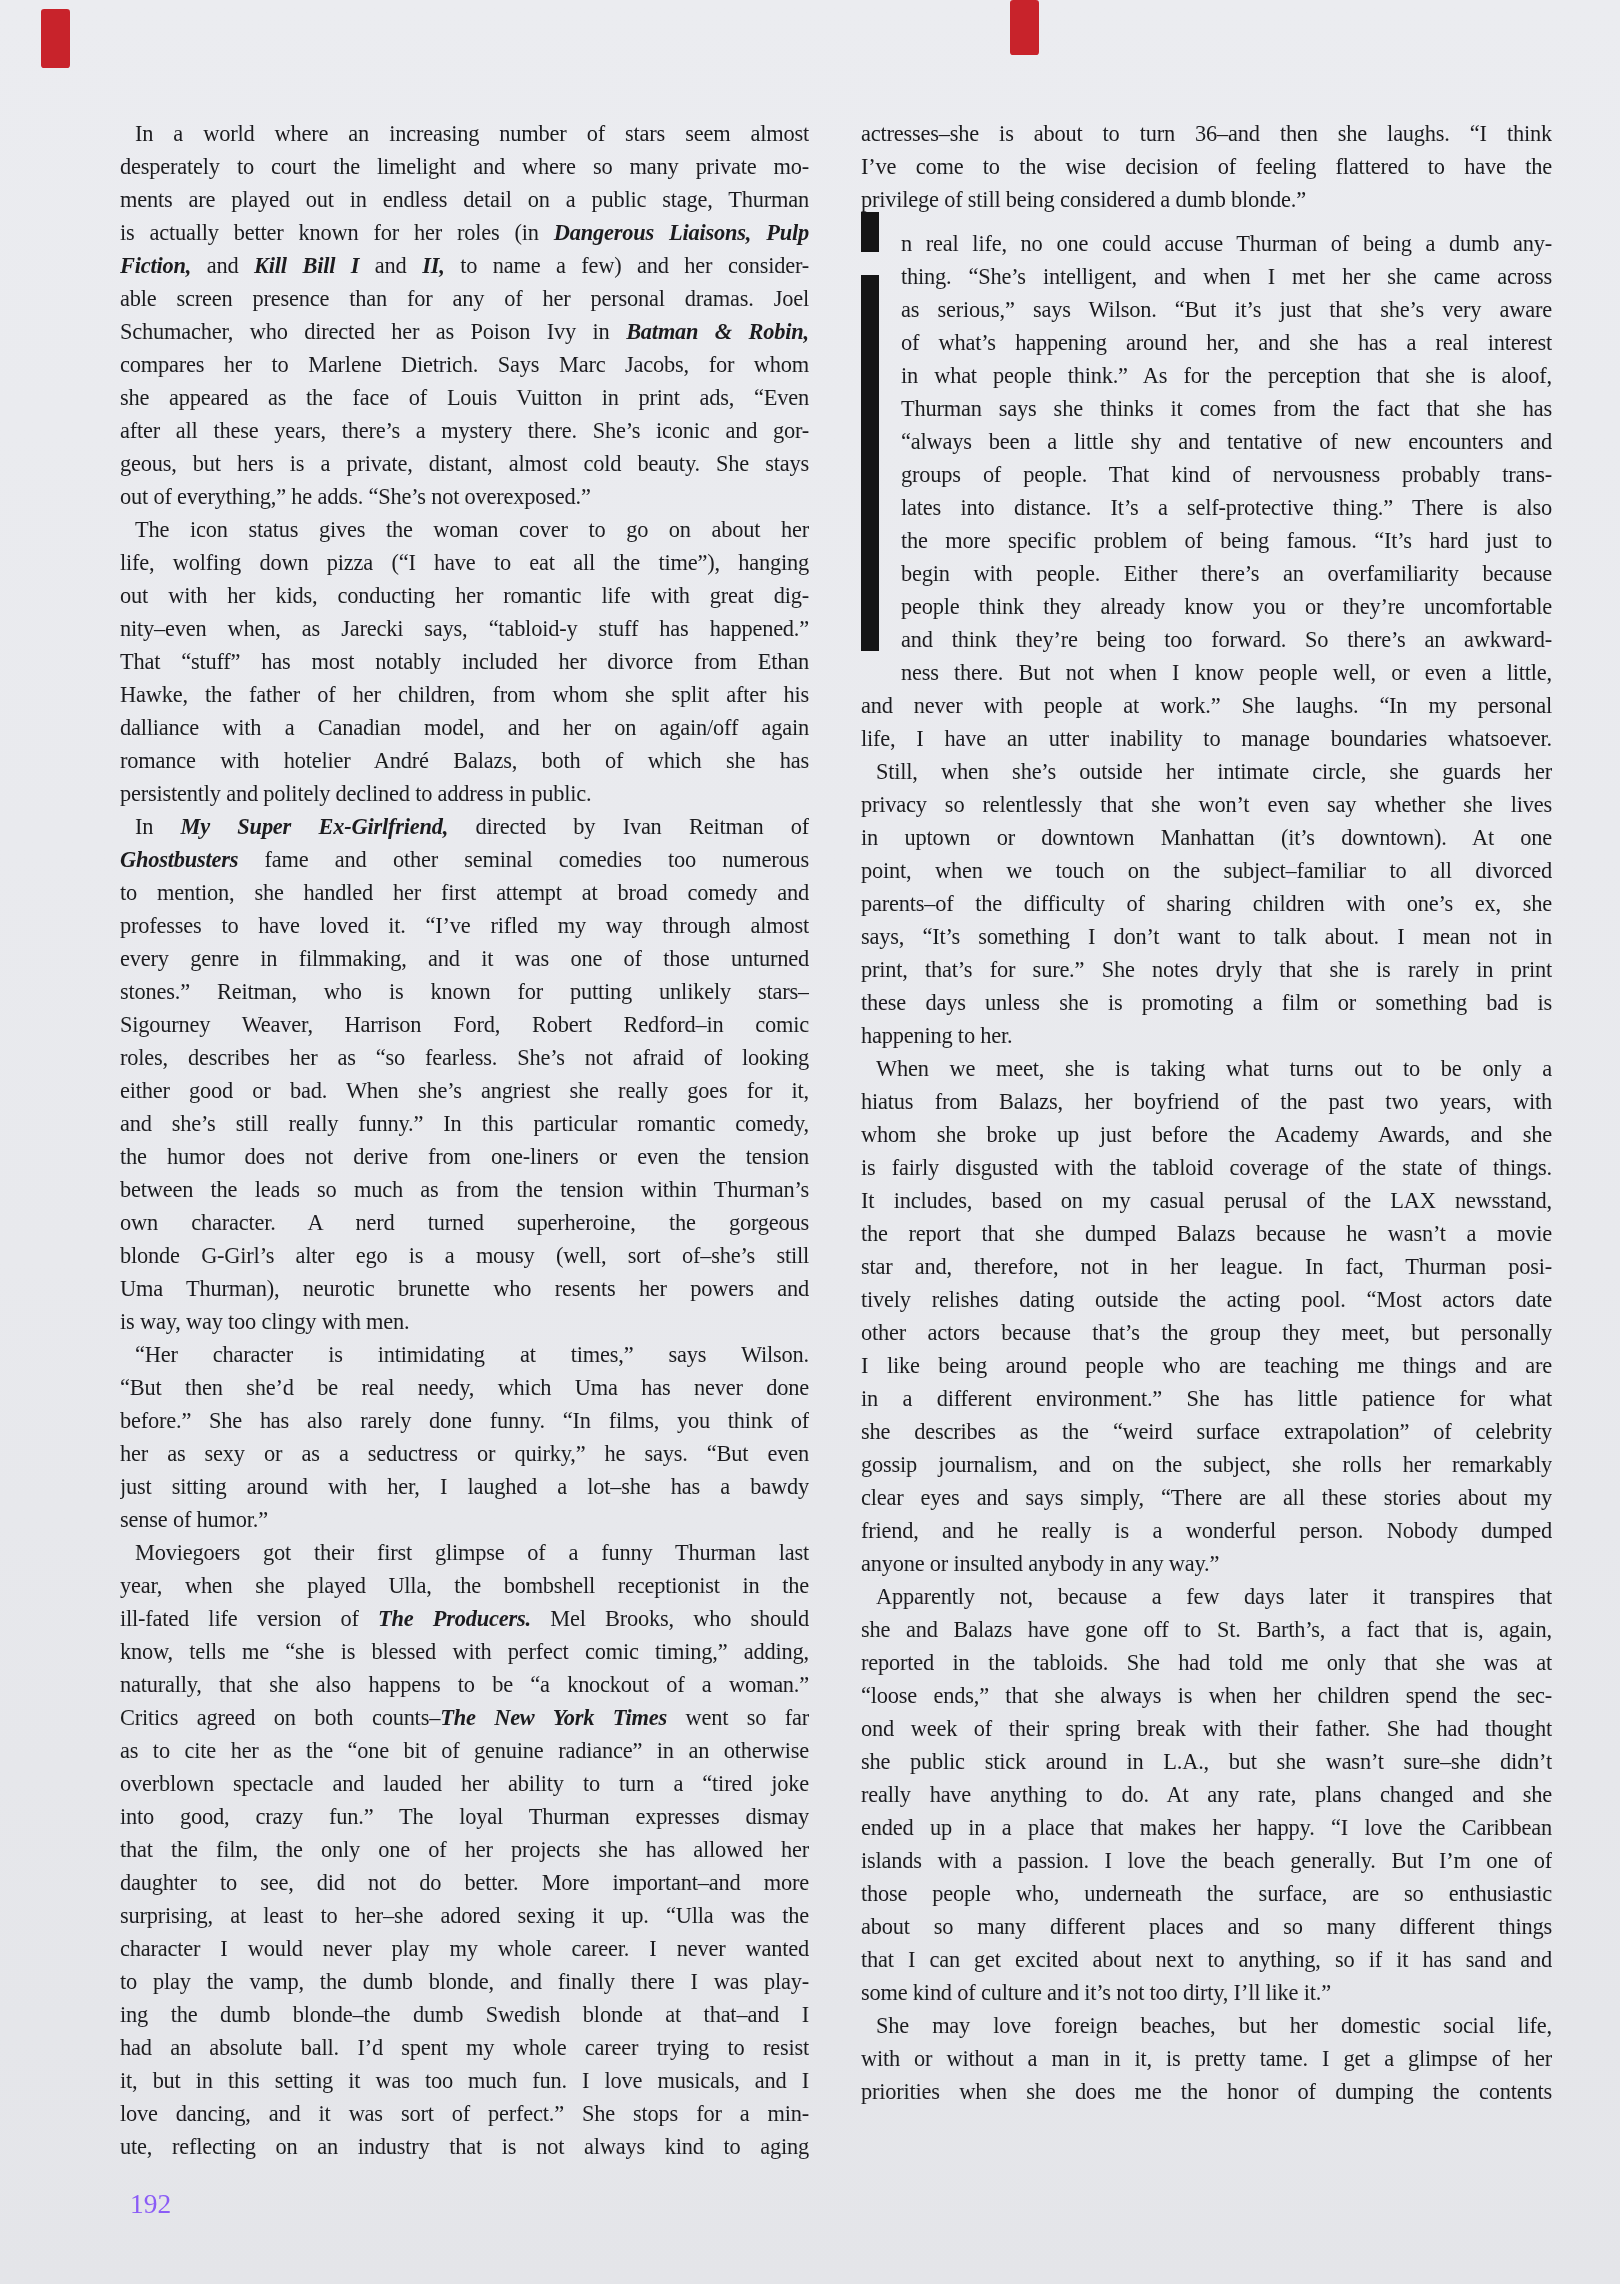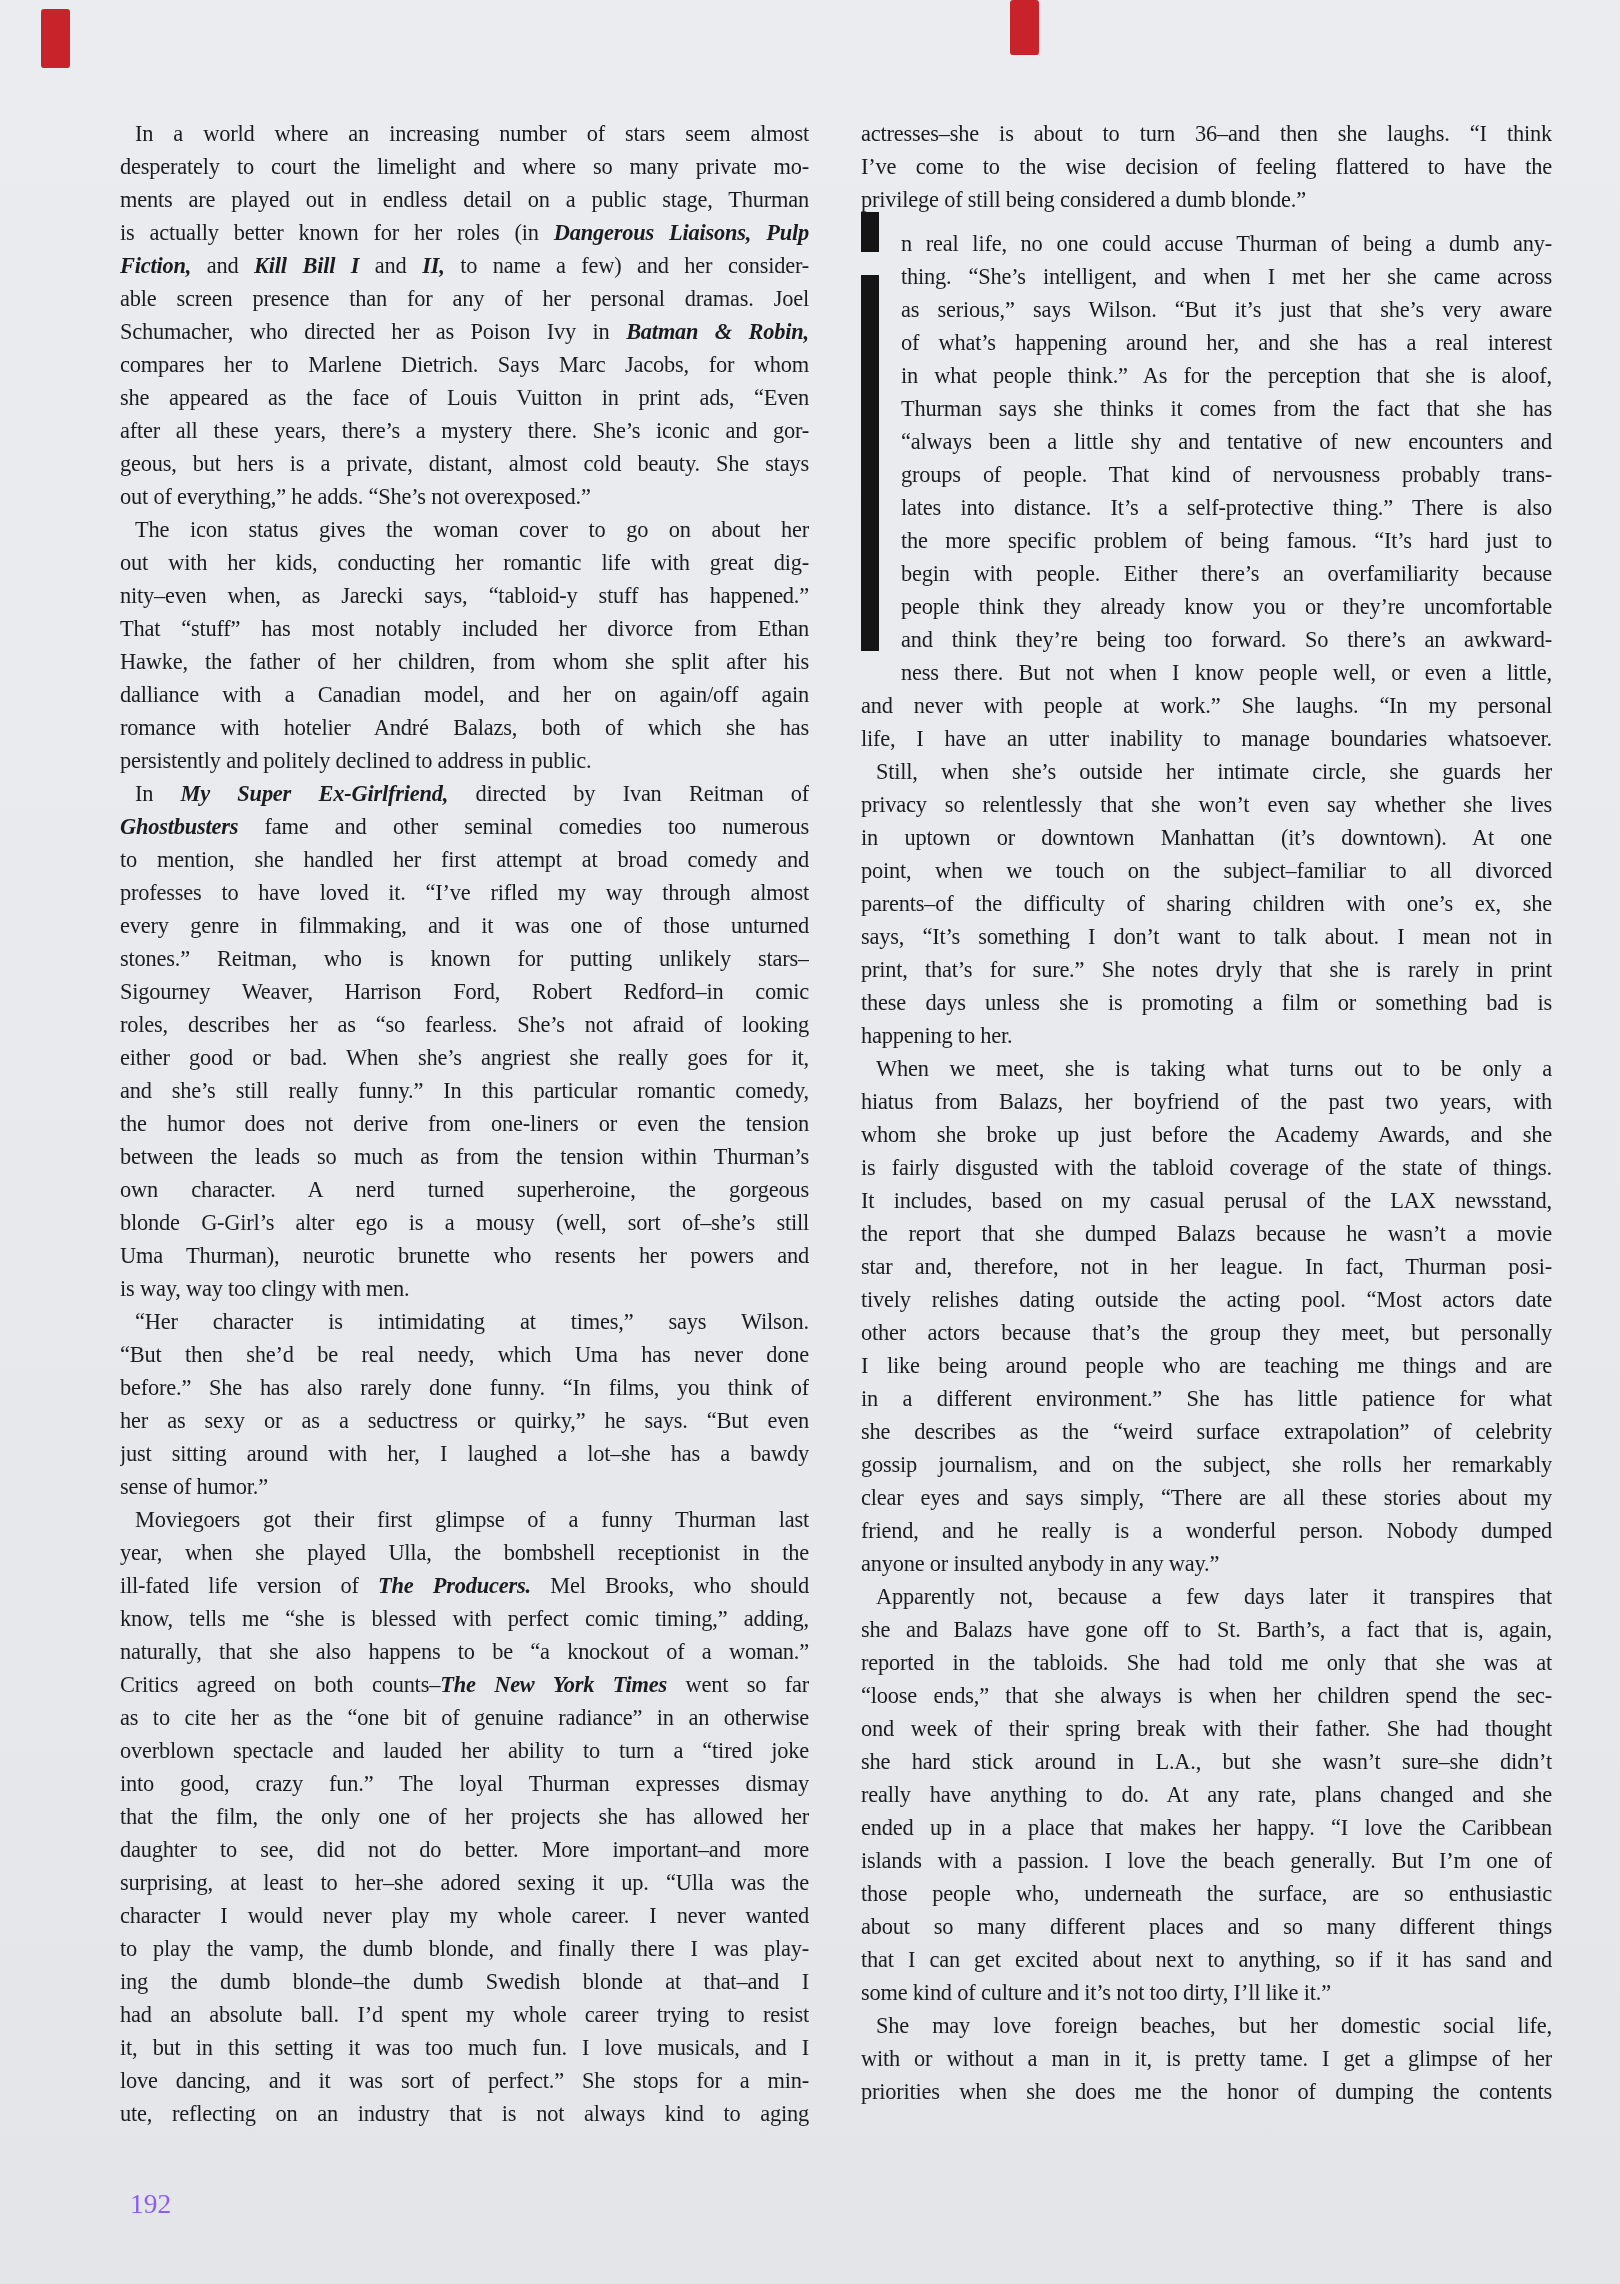--- a/index.html
+++ b/index.html
@@ -50,20 +50,21 @@
         <div class="line"><span>able screen presence than for any of her personal dramas. Joel</span></div>
         <div class="line"><span>Schumacher, who directed her as Poison Ivy in </span><i>Batman &amp; Robin,</i></div>
         <div class="line"><span>compares her to Marlene Dietrich. Says Marc Jacobs, for whom</span></div>
         <div class="line"><span>she appeared as the face of Louis Vuitton in print ads, “Even</span></div>
         <div class="line"><span>after all these years, there’s a mystery there. She’s iconic and gor-</span></div>
         <div class="line"><span>geous, but hers is a private, distant, almost cold beauty. She stays</span></div>
         <div class="line end"><span>out of everything,” he adds. “She’s not overexposed.”</span></div>
       </div>
       <div class="para">
         <div class="line first"><span>The icon status gives the woman cover to go on about her</span></div>
+        <div class="line"><span>life, wolfing down pizza (“I have to eat all the time”), hanging</span></div>
         <div class="line"><span>out with her kids, conducting her romantic life with great dig-</span></div>
         <div class="line"><span>nity–even when, as Jarecki says, “tabloid-y stuff has happened.”</span></div>
         <div class="line"><span>That “stuff” has most notably included her divorce from Ethan</span></div>
         <div class="line"><span>Hawke, the father of her children, from whom she split after his</span></div>
         <div class="line"><span>dalliance with a Canadian model, and her on again/off again</span></div>
         <div class="line"><span>romance with hotelier André Balazs, both of which she has</span></div>
         <div class="line end"><span>persistently and politely declined to address in public.</span></div>
       </div>
       <div class="para">
         <div class="line first"><span>In </span><i>My Super Ex-Girlfriend,</i><span> directed by Ivan Reitman of</span></div>
@@ -169,21 +170,21 @@
         <div class="line"><span>clear eyes and says simply, “There are all these stories about my</span></div>
         <div class="line"><span>friend, and he really is a wonderful person. Nobody dumped</span></div>
         <div class="line end"><span>anyone or insulted anybody in any way.”</span></div>
       </div>
       <div class="para">
         <div class="line first"><span>Apparently not, because a few days later it transpires that</span></div>
         <div class="line"><span>she and Balazs have gone off to St. Barth’s, a fact that is, again,</span></div>
         <div class="line"><span>reported in the tabloids. She had told me only that she was at</span></div>
         <div class="line"><span>“loose ends,” that she always is when her children spend the sec-</span></div>
         <div class="line"><span>ond week of their spring break with their father. She had thought</span></div>
-        <div class="line"><span>she hard stick around in L.A., but she wasn’t sure–she didn’t</span></div>
+        <div class="line"><span>she public stick around in L.A., but she wasn’t sure–she didn’t</span></div>
         <div class="line"><span>really have anything to do. At any rate, plans changed and she</span></div>
         <div class="line"><span>ended up in a place that makes her happy. “I love the Caribbean</span></div>
         <div class="line"><span>islands with a passion. I love the beach generally. But I’m one of</span></div>
         <div class="line"><span>those people who, underneath the surface, are so enthusiastic</span></div>
         <div class="line"><span>about so many different places and so many different things</span></div>
         <div class="line"><span>that I can get excited about next to anything, so if it has sand and</span></div>
         <div class="line end"><span>some kind of culture and it’s not too dirty, I’ll like it.”</span></div>
       </div>
       <div class="para">
         <div class="line first"><span>She may love foreign beaches, but her domestic social life,</span></div>

